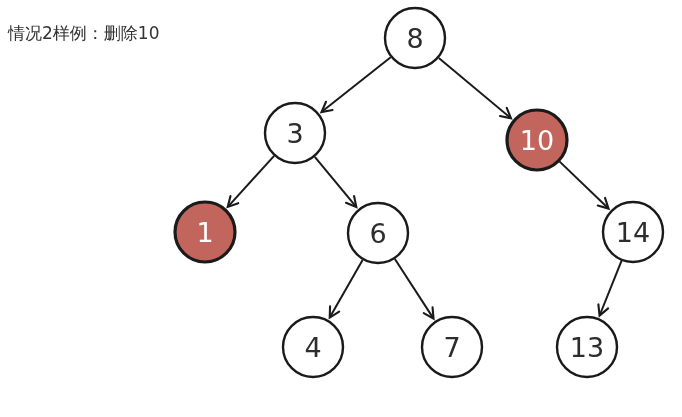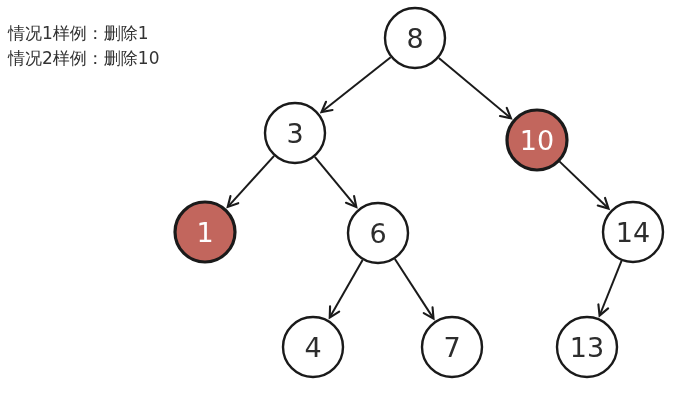--- a/index.html
+++ b/index.html
@@ -32,21 +32,20 @@
   }
   .tree-svg text {
     font-family: "DejaVu Sans", "Liberation Sans", sans-serif;
   }
 </style>
 </head>
 <body>
 
 <div class="canvas">
   <div class="notes">
-    <div>情况1样例：删除1</div>
     <div>情况2样例：删除10</div>
   </div>
   <svg class="tree-svg" width="682" height="417" viewBox="0 0 682 417">
       <defs>
         <marker id="arrowhead" viewBox="0 0 12 12" refX="9" refY="6" markerWidth="7" markerHeight="7" orient="auto">
           <path d="M1.5,1.5 L10,6 L1.5,10.5" fill="none" stroke="#1a1a1a" stroke-width="1.8" stroke-linecap="round"></path>
         </marker>
       </defs>
       <line x1="390.7" y1="57.2" x2="322.4" y2="111.3" stroke="#1a1a1a" stroke-width="2" marker-end="url(#arrowhead)"></line>
       <line x1="438.8" y1="57.9" x2="510.1" y2="117.6" stroke="#1a1a1a" stroke-width="2" marker-end="url(#arrowhead)"></line>

